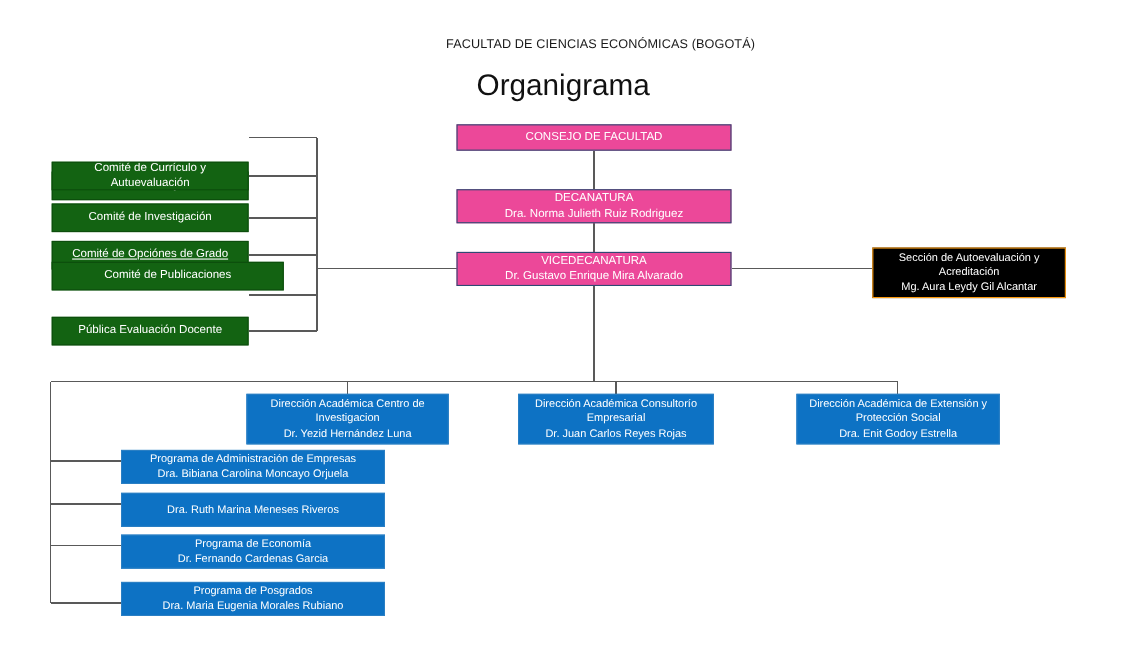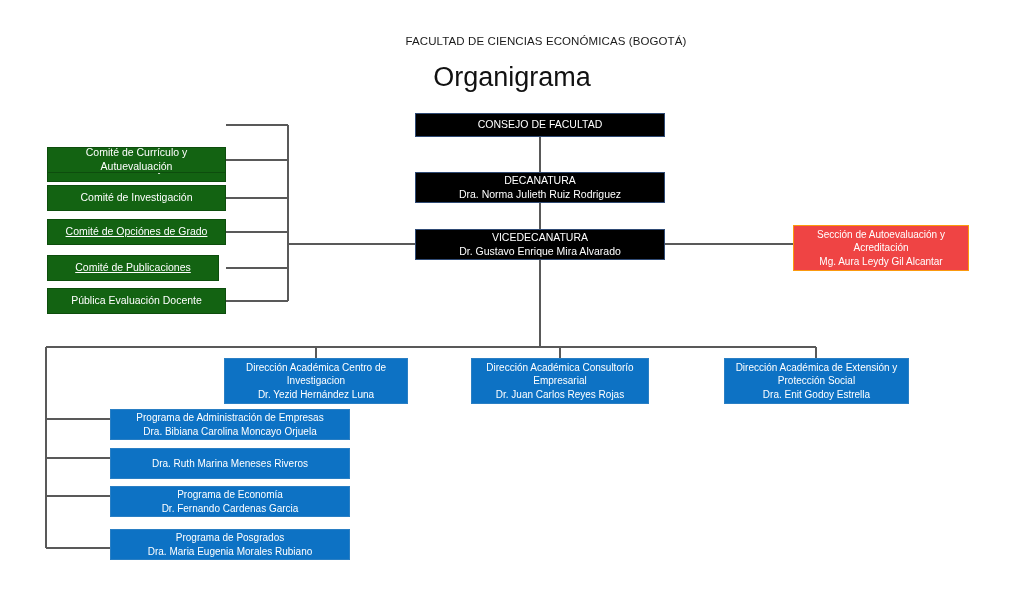--- a/index.html
+++ b/index.html
@@ -75,27 +75,27 @@
   }
 
   
   .node.green {
     background: #136312;
     border: 1px solid #0d4d0d;
     font-size: 10.5px;
   }
   
   .node.navy {
-    background: #000000;
+    background: #ec4899;
     border: 1px solid #2f4a74;
     font-size: 10.5px;
   }
   
   .node.orange {
-    background: #ef4444;
+    background: #000000;
     border: 1px solid #fb9a0e;
     font-size: 10px;
   }
   
   .node.blue {
     background: #0d72c4;
     border: 1px solid #2a7fc4;
     font-size: 10px;
   }
 </style>
@@ -153,21 +153,21 @@
   </div>
 
   <div class="node green" style="left:47px; top:185px; width:179px; height:26px;">
     <span class="ln">Comité de Investigación</span>
   </div>
 
   <div class="node green" style="left:47px; top:219px; width:179px; height:26px;text-decoration:underline;">
     <span class="ln">Comité de Opciónes de Grado</span>
   </div>
 
-  <div class="node green" style="left:47px; top:255px; width:172px; height:26px;text-decoration:underline;">
+  <div class="node green" style="left:47px; top:238px; width:211px; height:26px;">
     <span class="ln">Comité de Publicaciones</span>
   </div>
 
   <div class="node green" style="left:47px; top:288px; width:179px; height:26px;">
     <span class="ln">Pública Evaluación Docente</span>
   </div>
 
   <div class="node navy" style="left:415px; top:113px; width:250px; height:24px;">
     <span class="ln">CONSEJO DE FACULTAD</span>
   </div>

